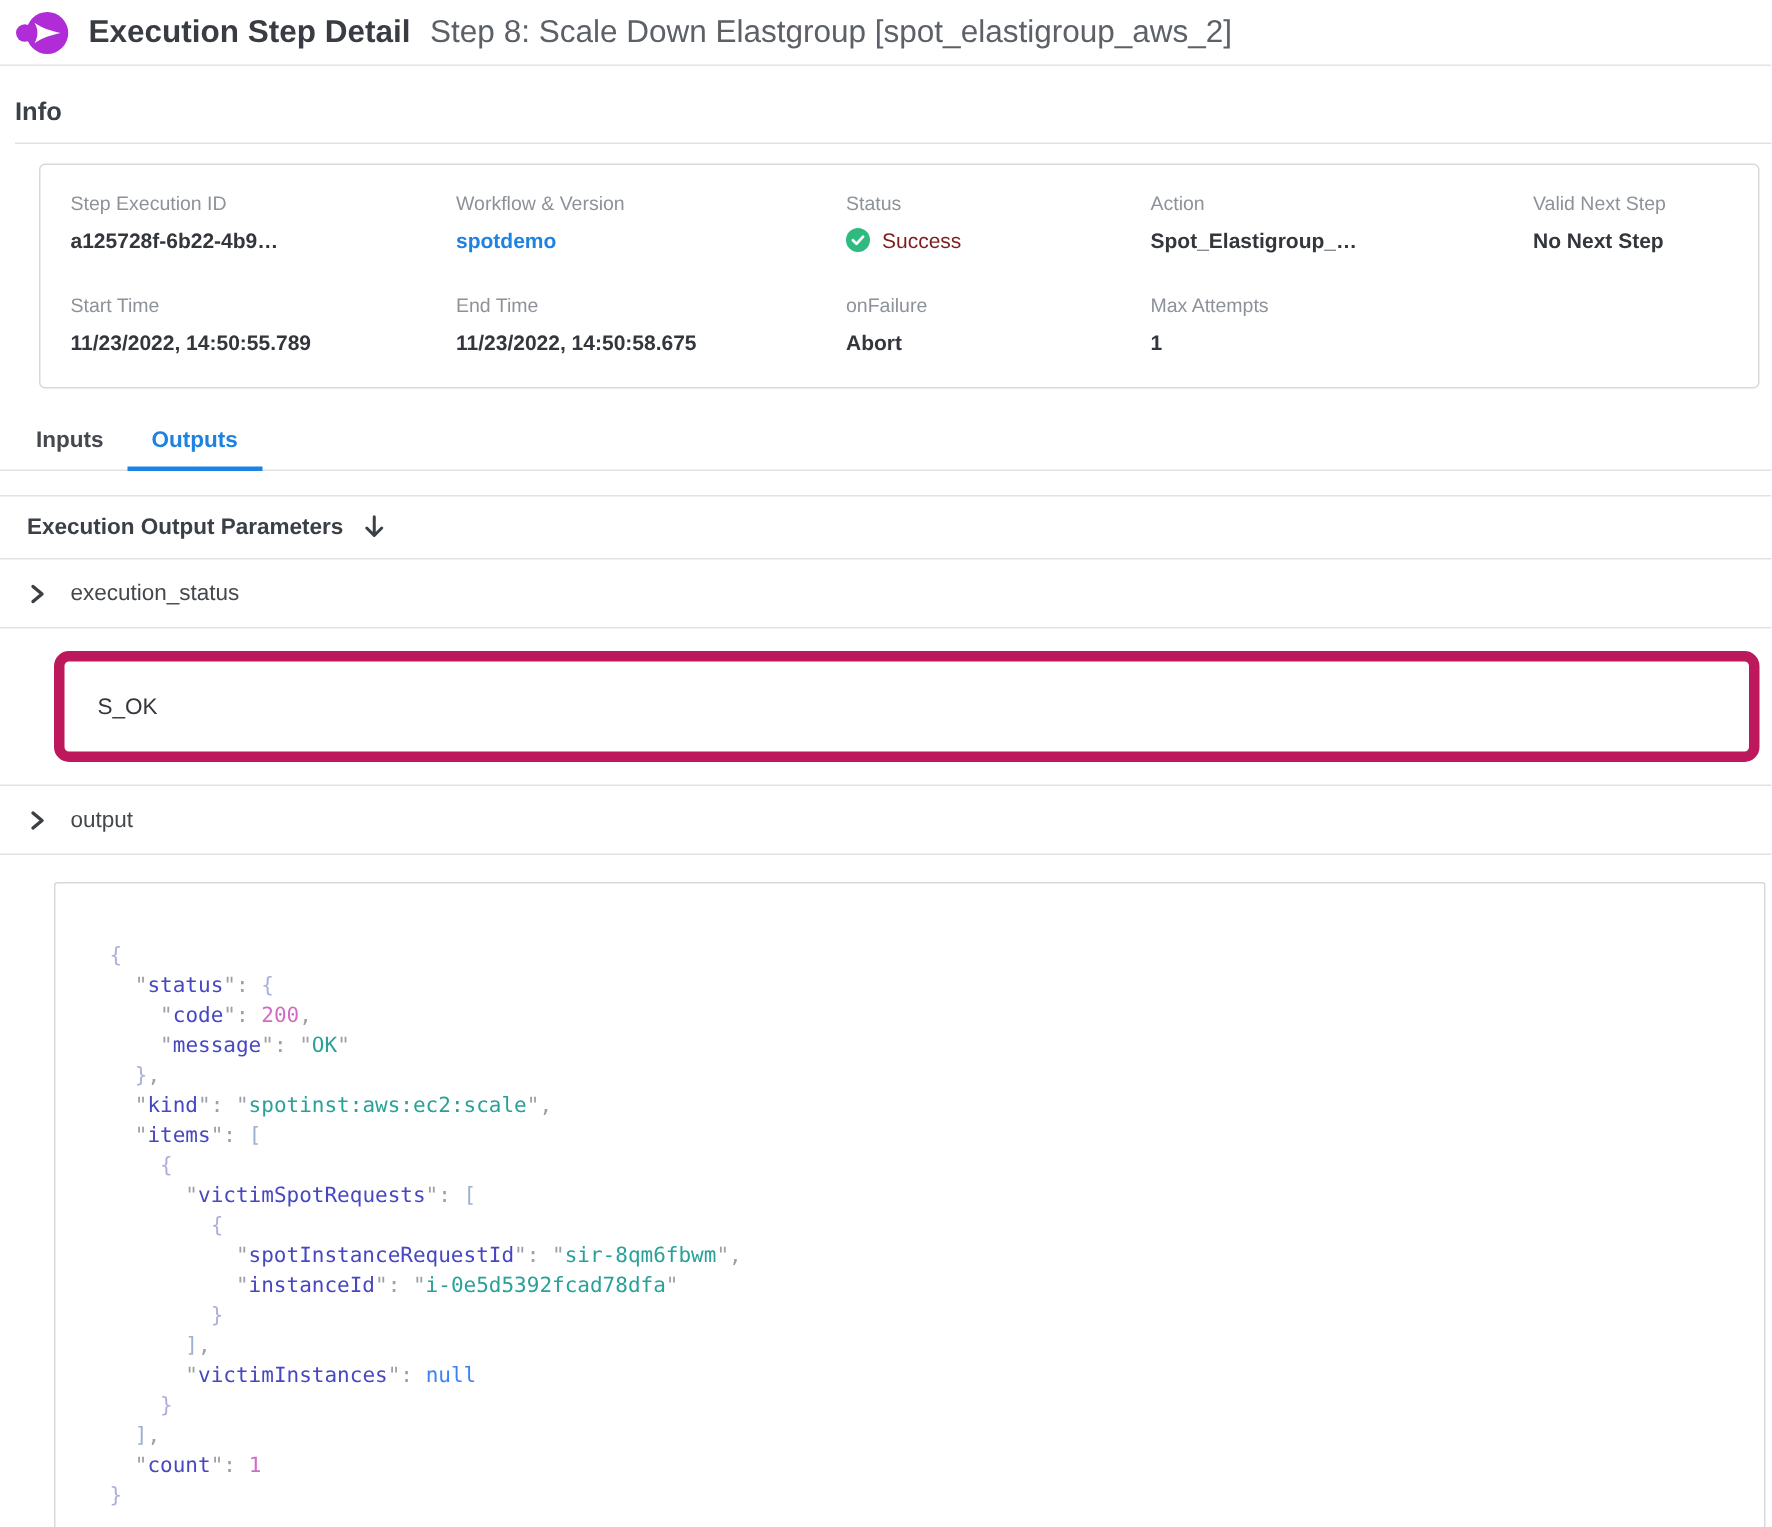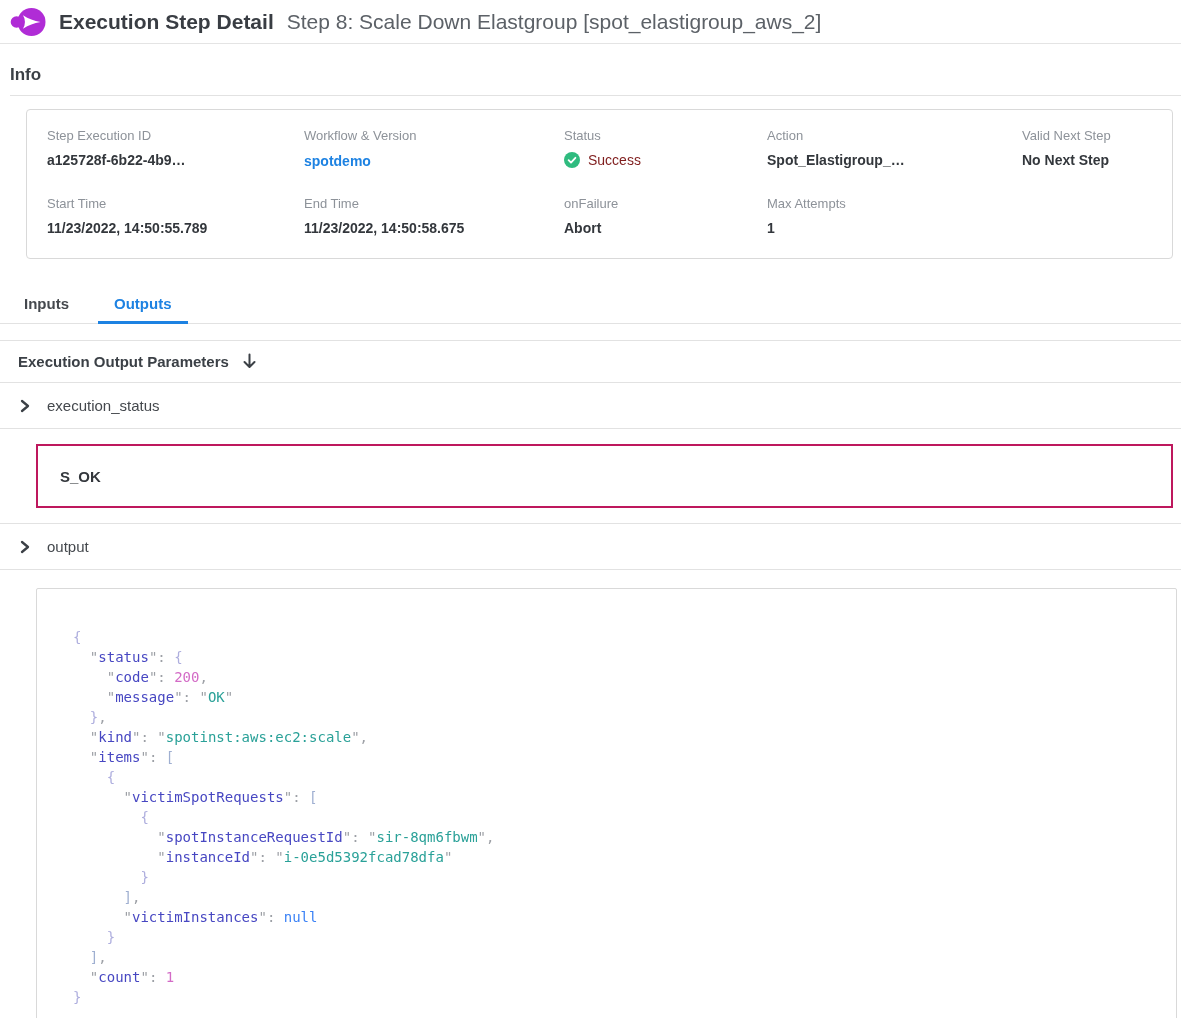--- a/index.html
+++ b/index.html
@@ -25,40 +25,40 @@
     margin:13px 8px 0 26px; border:1px solid #d9d9d9; border-radius:4px; background:#fff;
     display:grid; grid-template-columns:257px 260px 203px 255px 1fr;
     row-gap:26px; padding:18px 0 22px 20px;
   }
   .field-label { font-size:13px; color:#8d9299; margin-bottom:9px; }
   .field-value { font-size:14px; font-weight:600; color:#33373c; white-space:nowrap; }
   .field-value.link { color:#1d82e2; text-decoration:none; cursor:pointer; }
   .status-value { display:flex; gap:8px; font-weight:400; color:#7f1d1d; }
 
   
-  .tabs { display:flex; margin-top:28px; padding-left:8px; border-bottom:1px solid #e2e2e2;gap:13px; }
+  .tabs { display:flex; margin-top:18px; padding-left:8px; border-bottom:1px solid #e2e2e2; }
   .tab { padding:8px 16px 9px; font-size:15px; font-weight:600; cursor:pointer; }
   .tab.inactive { color:#45494e; border-bottom:3px solid transparent; margin-bottom:-1px; }
   .tab.active { color:#1d82e2; border-bottom:3px solid #1d82e2; margin-bottom:-1px; }
 
   .gap-divider { margin-top:16px; }
 
   
   .section-title-row { display:flex; align-items:center; gap:13px; padding:12px 0 12px 18px; }
   .section-title { font-size:15px; font-weight:600; color:#3b4046;text-align:center; }
   .section-title-row svg { display:block; }
 
   
   .expander-row { display:flex; align-items:center; gap:16px; padding:14px 0 14px 18px; cursor:pointer; }
   .expander-label { font-size:15px; color:#44484d; }
 
   
   .value-box {
-    margin:15px 8px 15px 36px; border:2px solid #be185d; border-radius:0;
-    padding:22px 0 21px 22px; font-size:15px; color:#33373c; background:#fff;font-weight:bold;
+    margin:15px 8px 15px 36px; border:7px solid #be185d; border-radius:10px;
+    padding:22px 0 21px 22px; font-size:15px; color:#33373c; background:#fff;
   }
   .code-box {
     margin:18px 4px 0 36px; border:1px solid #d9d9d9; border-radius:2px;
     height:451px; padding:38px 0 0 36px; background:#fff; overflow:hidden;
   }
   .code-line { font-family:"DejaVu Sans Mono","Liberation Mono",monospace; font-size:14px; line-height:20px; white-space:pre; }
   .tok-key   { color:#4747c2; }
   .tok-punc  { color:#9da0a6; }
   .tok-brace { color:#aeaede; }
   .tok-brack { color:#9fafd1; }

